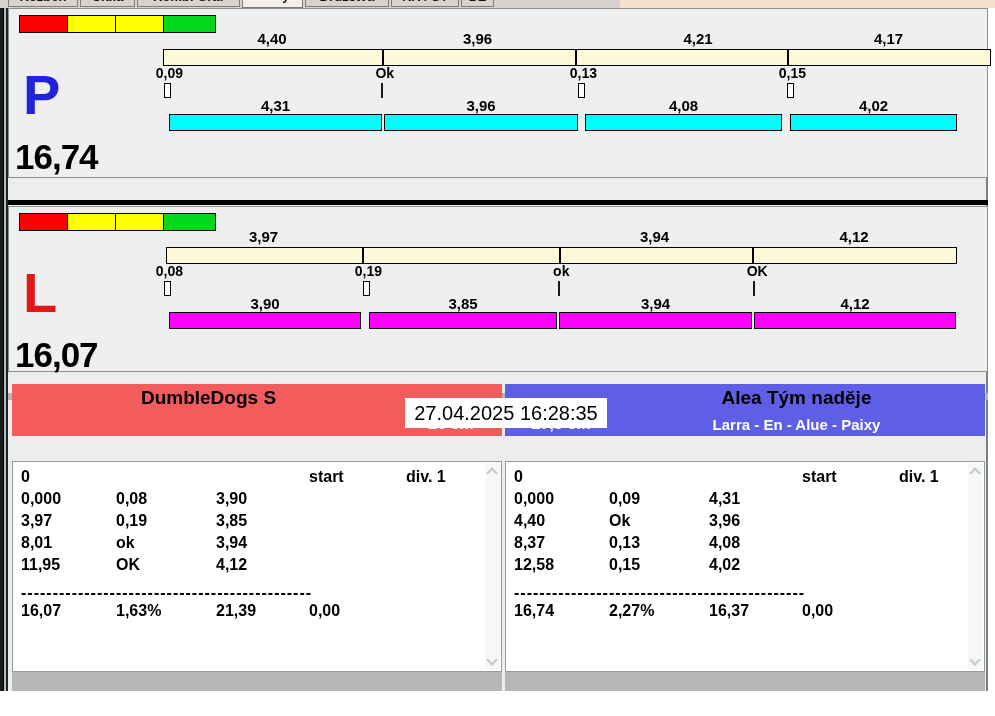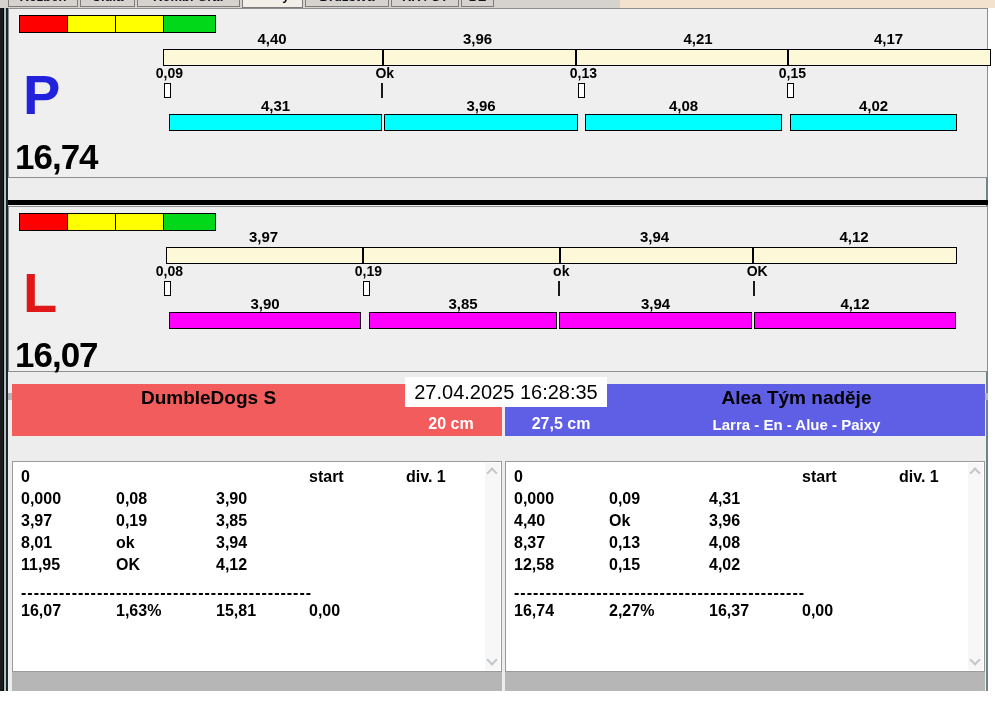--- a/index.html
+++ b/index.html
@@ -60,21 +60,21 @@
   .team-header { position:absolute; top:384px; height:52px; }
   .team-header.left { left:12px; width:490px; }
   .team-header.right { left:505px; width:480px; }
   .team-title { position:absolute; top:3px; font-size:19px; font-weight:700; color:#000; text-align:center; }
   .team-dogs { position:absolute; top:32px; font-size:15px; font-weight:700; color:#fff; text-align:center; }
   .team-height { position:absolute; top:31px; font-size:16px; font-weight:700; color:#fff; text-align:center; }
   .team-header.left .team-title, .team-header.left .team-dogs { left:0; width:393px; }
   .team-header.left .team-height { left:400px; width:78px; }
   .team-header.right .team-title, .team-header.right .team-dogs { left:103px; width:377px; }
   .team-header.right .team-height { left:10px; width:92px; }
-  .datetime-box { position:absolute; left:405px; top:377px; width:202px; height:30px; background:#fff;
+  .datetime-box { position:absolute; left:405px; top:398px; width:202px; height:30px; background:#fff;
     color:#000; font-size:20px; text-align:center; line-height:30px; z-index:6; }
 
   .run-list { position:absolute; top:461px; height:211px; background:#fff; border:1px solid #9a9a9a; overflow:hidden; }
   .run-list.left { left:12px; width:490px; }
   .run-list.right { left:505px; width:480px; }
   .run-row { position:relative; height:22px; font-size:16px; font-weight:700; color:#000; }
   .run-rows { position:absolute; left:0; top:6px; width:100%; }
   .cell { position:absolute; white-space:nowrap; }
   .c0{left:8px;} .c1{left:103px;} .c2{left:203px;} .c3{left:296px;} .c4{left:393px;}
   .dash-row { position:relative; height:18px; margin-top:6px; overflow:hidden; }
@@ -245,21 +245,21 @@
         <span class="cell c0">11,95</span>
         <span class="cell c1">OK</span>
         <span class="cell c2">4,12</span>
       </div>
       <div class="dash-row">
         <span class="cell c0">----------------------------------------------</span>
       </div>
       <div class="run-row">
         <span class="cell c0">16,07</span>
         <span class="cell c1">1,63%</span>
-        <span class="cell c2">15,81</span>
+        <span class="cell c2">21,39</span>
         <span class="cell c3">0,00</span>
       </div>
     </div>
     <div class="vscroll">
       <span class="chev chev-up"></span>
       <span class="chev chev-down"></span>
     </div>
   </div>
 
   <div class="run-list right">

